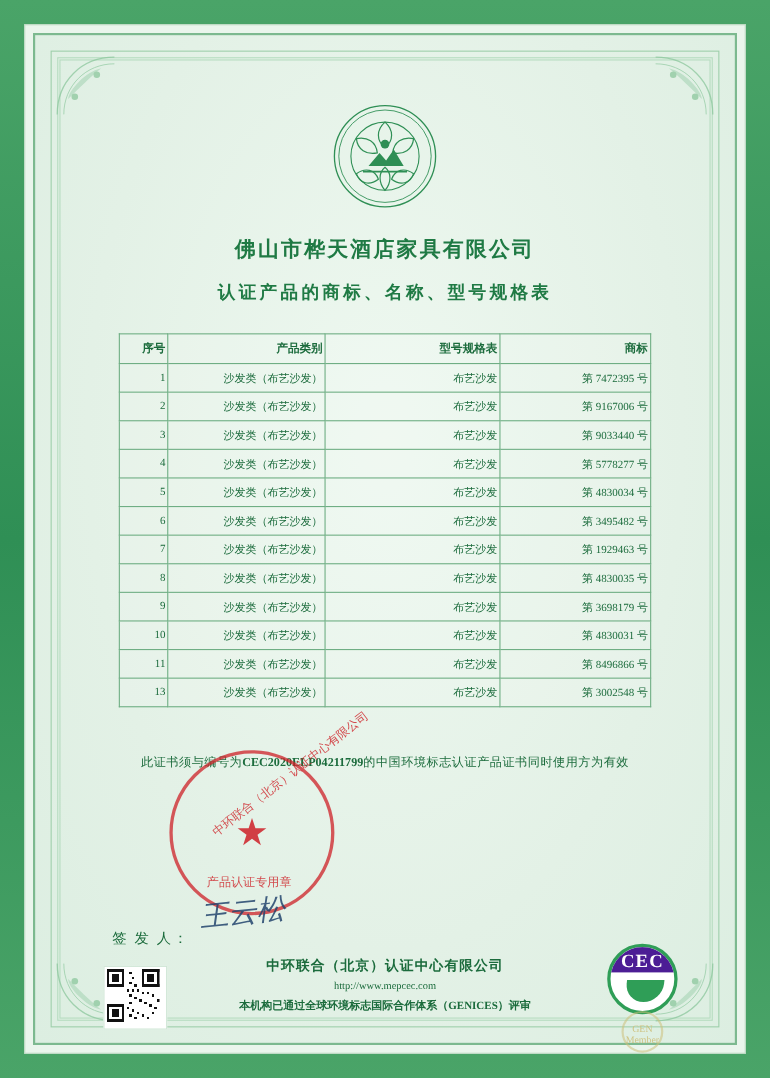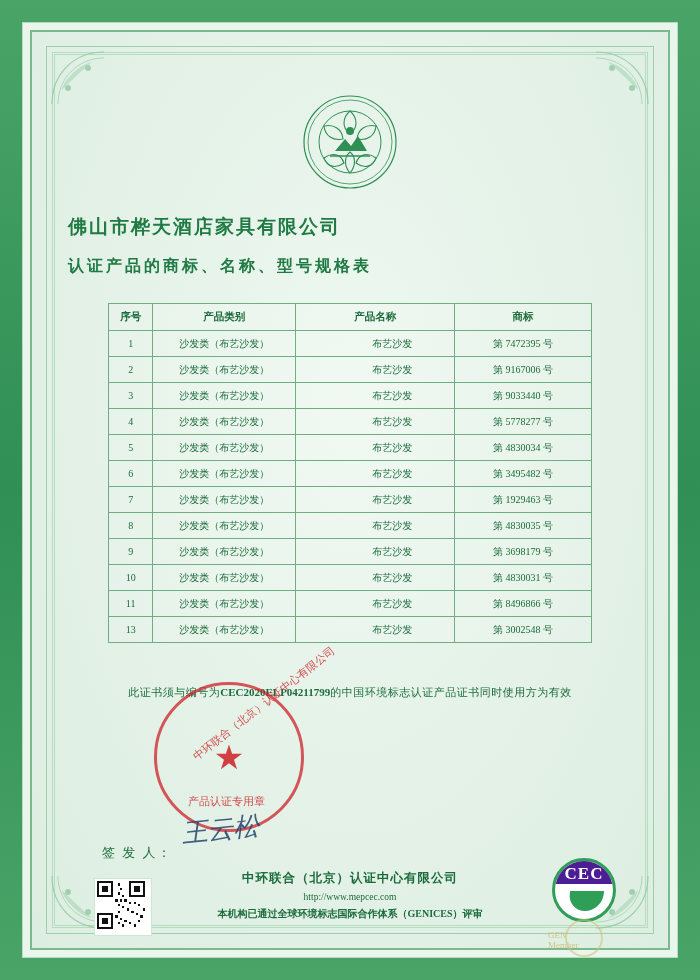--- a/index.html
+++ b/index.html
@@ -91,50 +91,50 @@
     margin-top: 22px;
   }
   .emblem {
     width: 96px;
     height: 96px;
     position: relative;
   }
 
   
   .title-main {
-    text-align: left;
+    text-align: center;
     font-family: Liberation Mono, monospace;
     font-size: 19px;
     font-weight: bold;
     color: #1f7a44;
     letter-spacing: 2px;
     margin-top: 24px;
   }
   .title-sub {
-    text-align: left;
+    text-align: center;
     font-family: "Liberation Serif", serif;
     font-size: 16px;
     font-weight: bold;
     color: #1f7a44;
     letter-spacing: 3px;
     margin-top: 16px;
   }
 
   
   table.products {
     margin: 26px auto 0 auto;
     width: 484px;
     border-collapse: collapse;
     font-family: "Liberation Serif", serif;
     background: rgba(255,255,255,0.12);
   }
   table.products th,
   table.products td {
     border: 1px solid #6fae84;
-    text-align: center;
+    text-align: right;
     color: #1b6b3c;
     font-size: 10px;
     height: 25px;
     padding: 0 2px;
     white-space: nowrap;
   }
   table.products th {
     font-weight: bold;
     font-size: 10.5px;
     height: 26px;
@@ -294,20 +294,21 @@
     height: 20px;
     background: #2f9e57;
     border-radius: 0 0 18px 18px;
     transform: skewX(-6deg);
   }
   .gen {
     position: absolute;
     right: 48px;
     top: 890px;
     width: 72px;
+    text-align: center;
     color: #cdbf7a;
     font-family: "Liberation Serif", serif;
     font-size: 9px;
     line-height: 1.15;
     opacity: .9;
   }
   .gen .ring {
     position: absolute;
     left: 50%;
     top: -3px;
@@ -390,21 +391,21 @@
       </div>
 
       <div class="title-main">佛山市桦天酒店家具有限公司</div>
       <div class="title-sub">认证产品的商标、名称、型号规格表</div>
 
       <table class="products">
         <thead>
           <tr>
             <th>序号</th>
             <th>产品类别</th>
-            <th>产品名称</th>
+            <th>型号规格表</th>
             <th>商标</th>
           </tr>
         </thead>
         <tbody>
           <tr>
             <td>1</td>
             <td>沙发类（布艺沙发）</td>
             <td>布艺沙发</td>
             <td>第 7472395 号</td>
           </tr>

